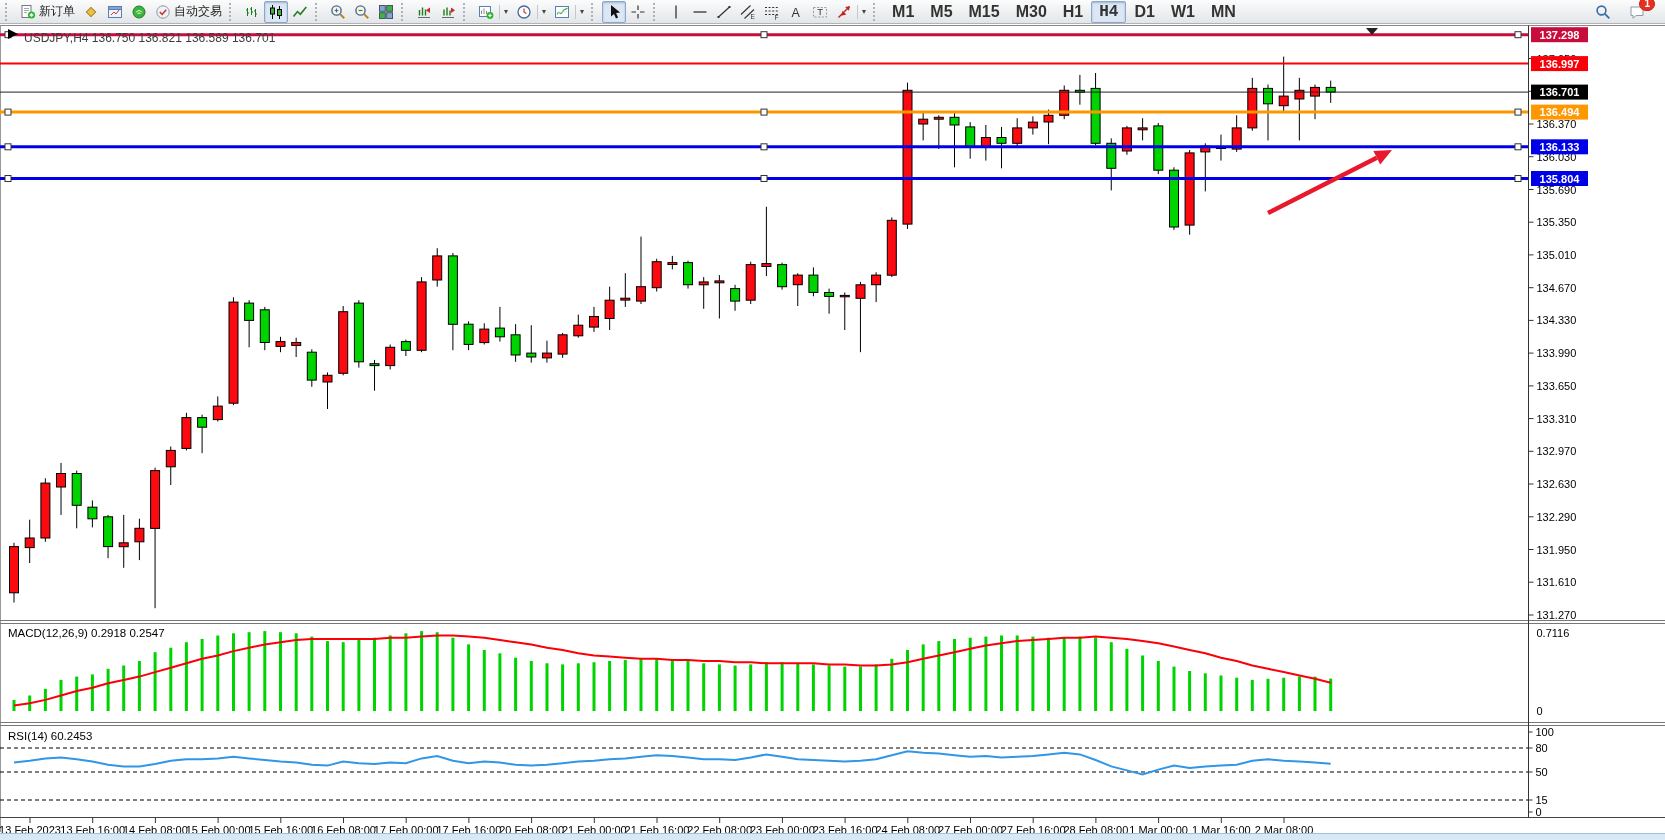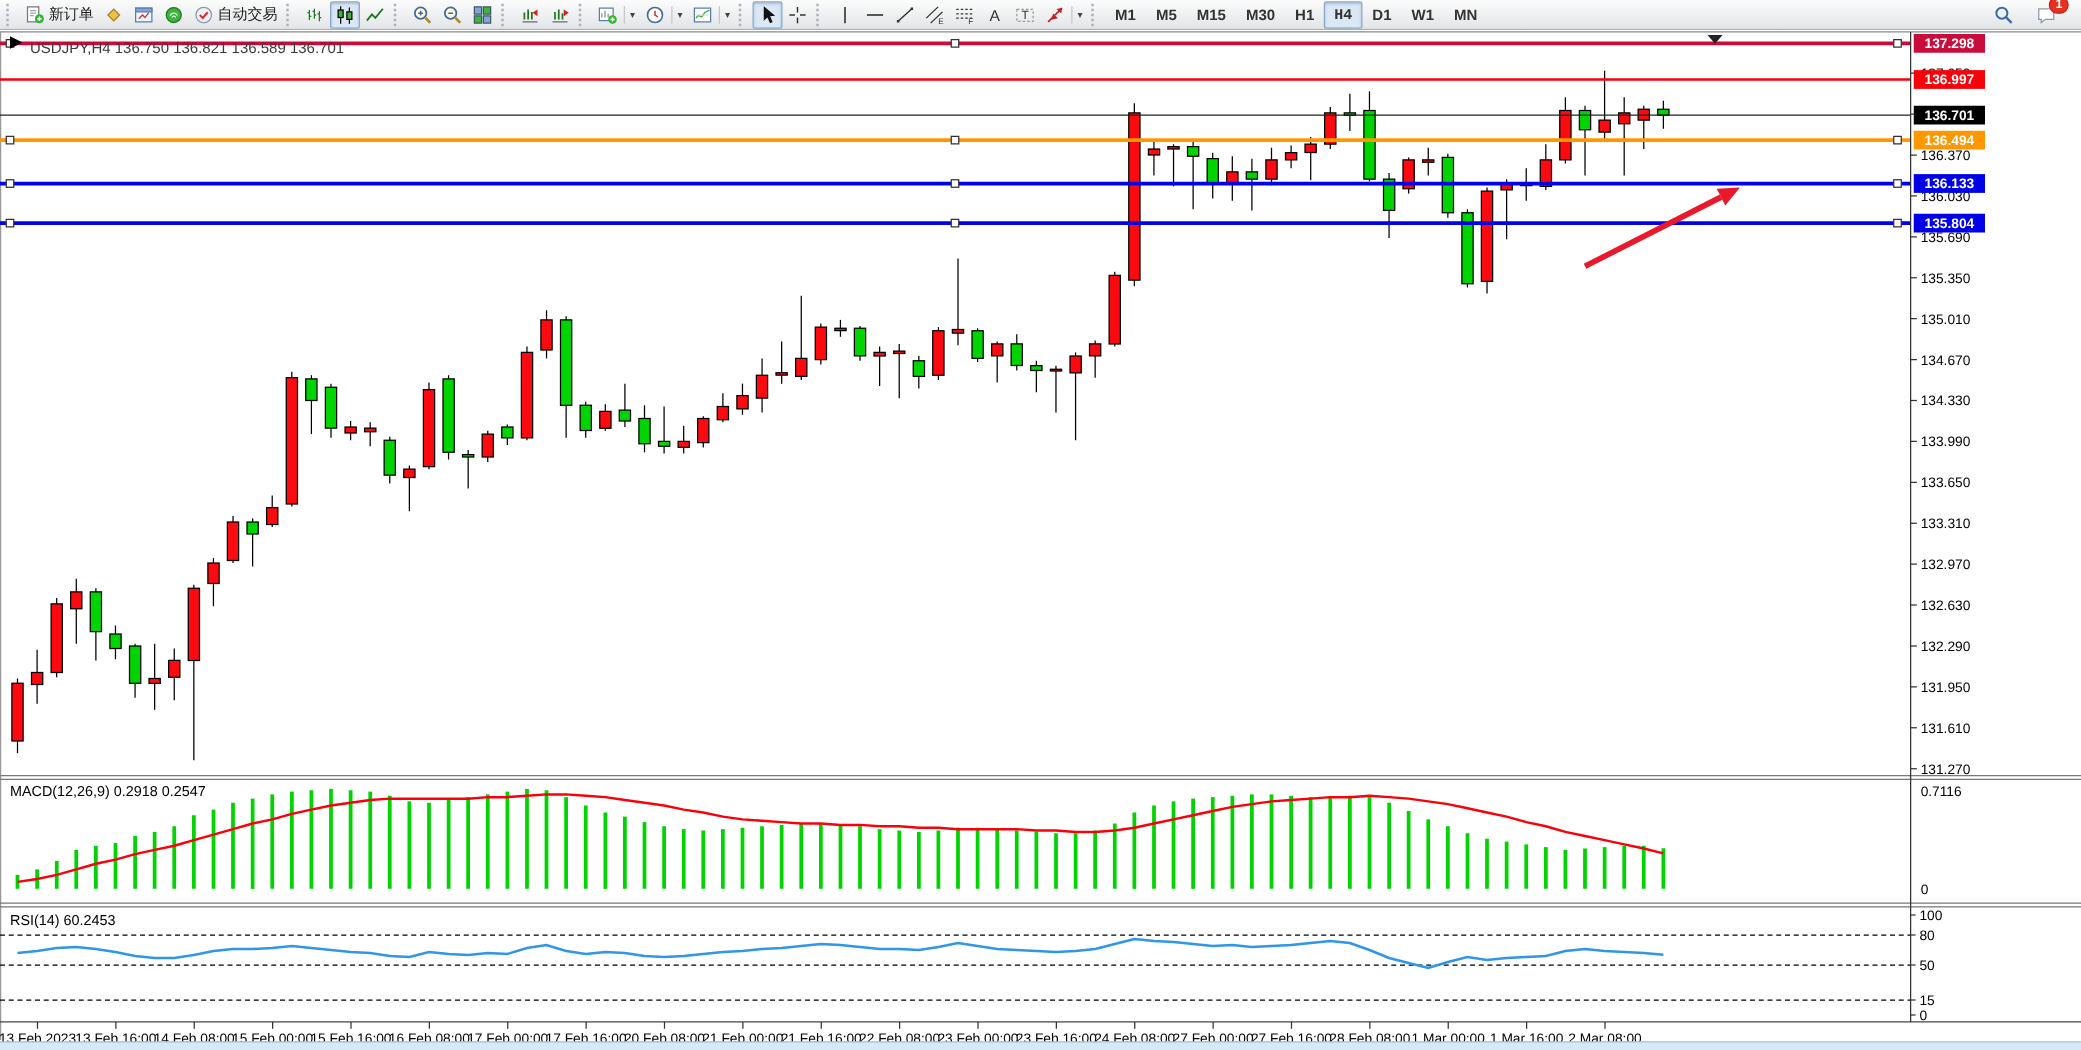--- a/index.html
+++ b/index.html
@@ -7,21 +7,21 @@
        font-family:"Liberation Sans",sans-serif;-webkit-font-smoothing:antialiased;}
   
   #toolbar{height:24px;display:flex;align-items:center;
      background:linear-gradient(#fcfcfc,#eceef0 60%,#e3e6e9);
      border-bottom:1px solid #b2b2b2;padding:0 2px;box-sizing:border-box;}
   .tgrip{width:4px;height:18px;border-left:2px dotted #aab2ba;margin:0 5px 0 3px;}
   .tbtn{display:flex;align-items:center;gap:3px;height:20px;padding:0 3px;
      border:1px solid transparent;border-radius:2px;font-size:12px;color:#222;cursor:default;}
   .tbtn svg{display:block;}
   .tbtn.active{background:#dbe7f5;border-color:#8aa8ca;box-shadow:inset 0 1px 2px rgba(90,120,160,.45);font-family:Liberation Mono, monospace;}
-  .tf{font-size:12px;font-weight:bold;color:#333;padding:0 4px;text-align:center;}
+  .tf{font-size:16px;font-weight:bold;color:#333;padding:0 4px;text-align:center;}
   .dd{font-size:8px;color:#444;margin-left:1px;}
   .ddsep{width:1px;height:14px;background:#c3c8cd;margin-left:2px;}
   #tb-right{margin-left:auto;display:flex;align-items:center;gap:10px;padding-right:14px;}
   .badge{position:absolute;top:-5px;right:-7px;background:#e53022;color:#fff;font-size:10px;
      font-weight:bold;border-radius:8px;padding:0 4px;line-height:12px;border:1px solid #c21;}
   .chatwrap{position:relative;}
   
   #chart-wrap{position:relative;width:1665px;height:816px;background:#e5e5e5;text-align:center;}
   svg text{font-family:"Liberation Sans",sans-serif;}
 </style>

